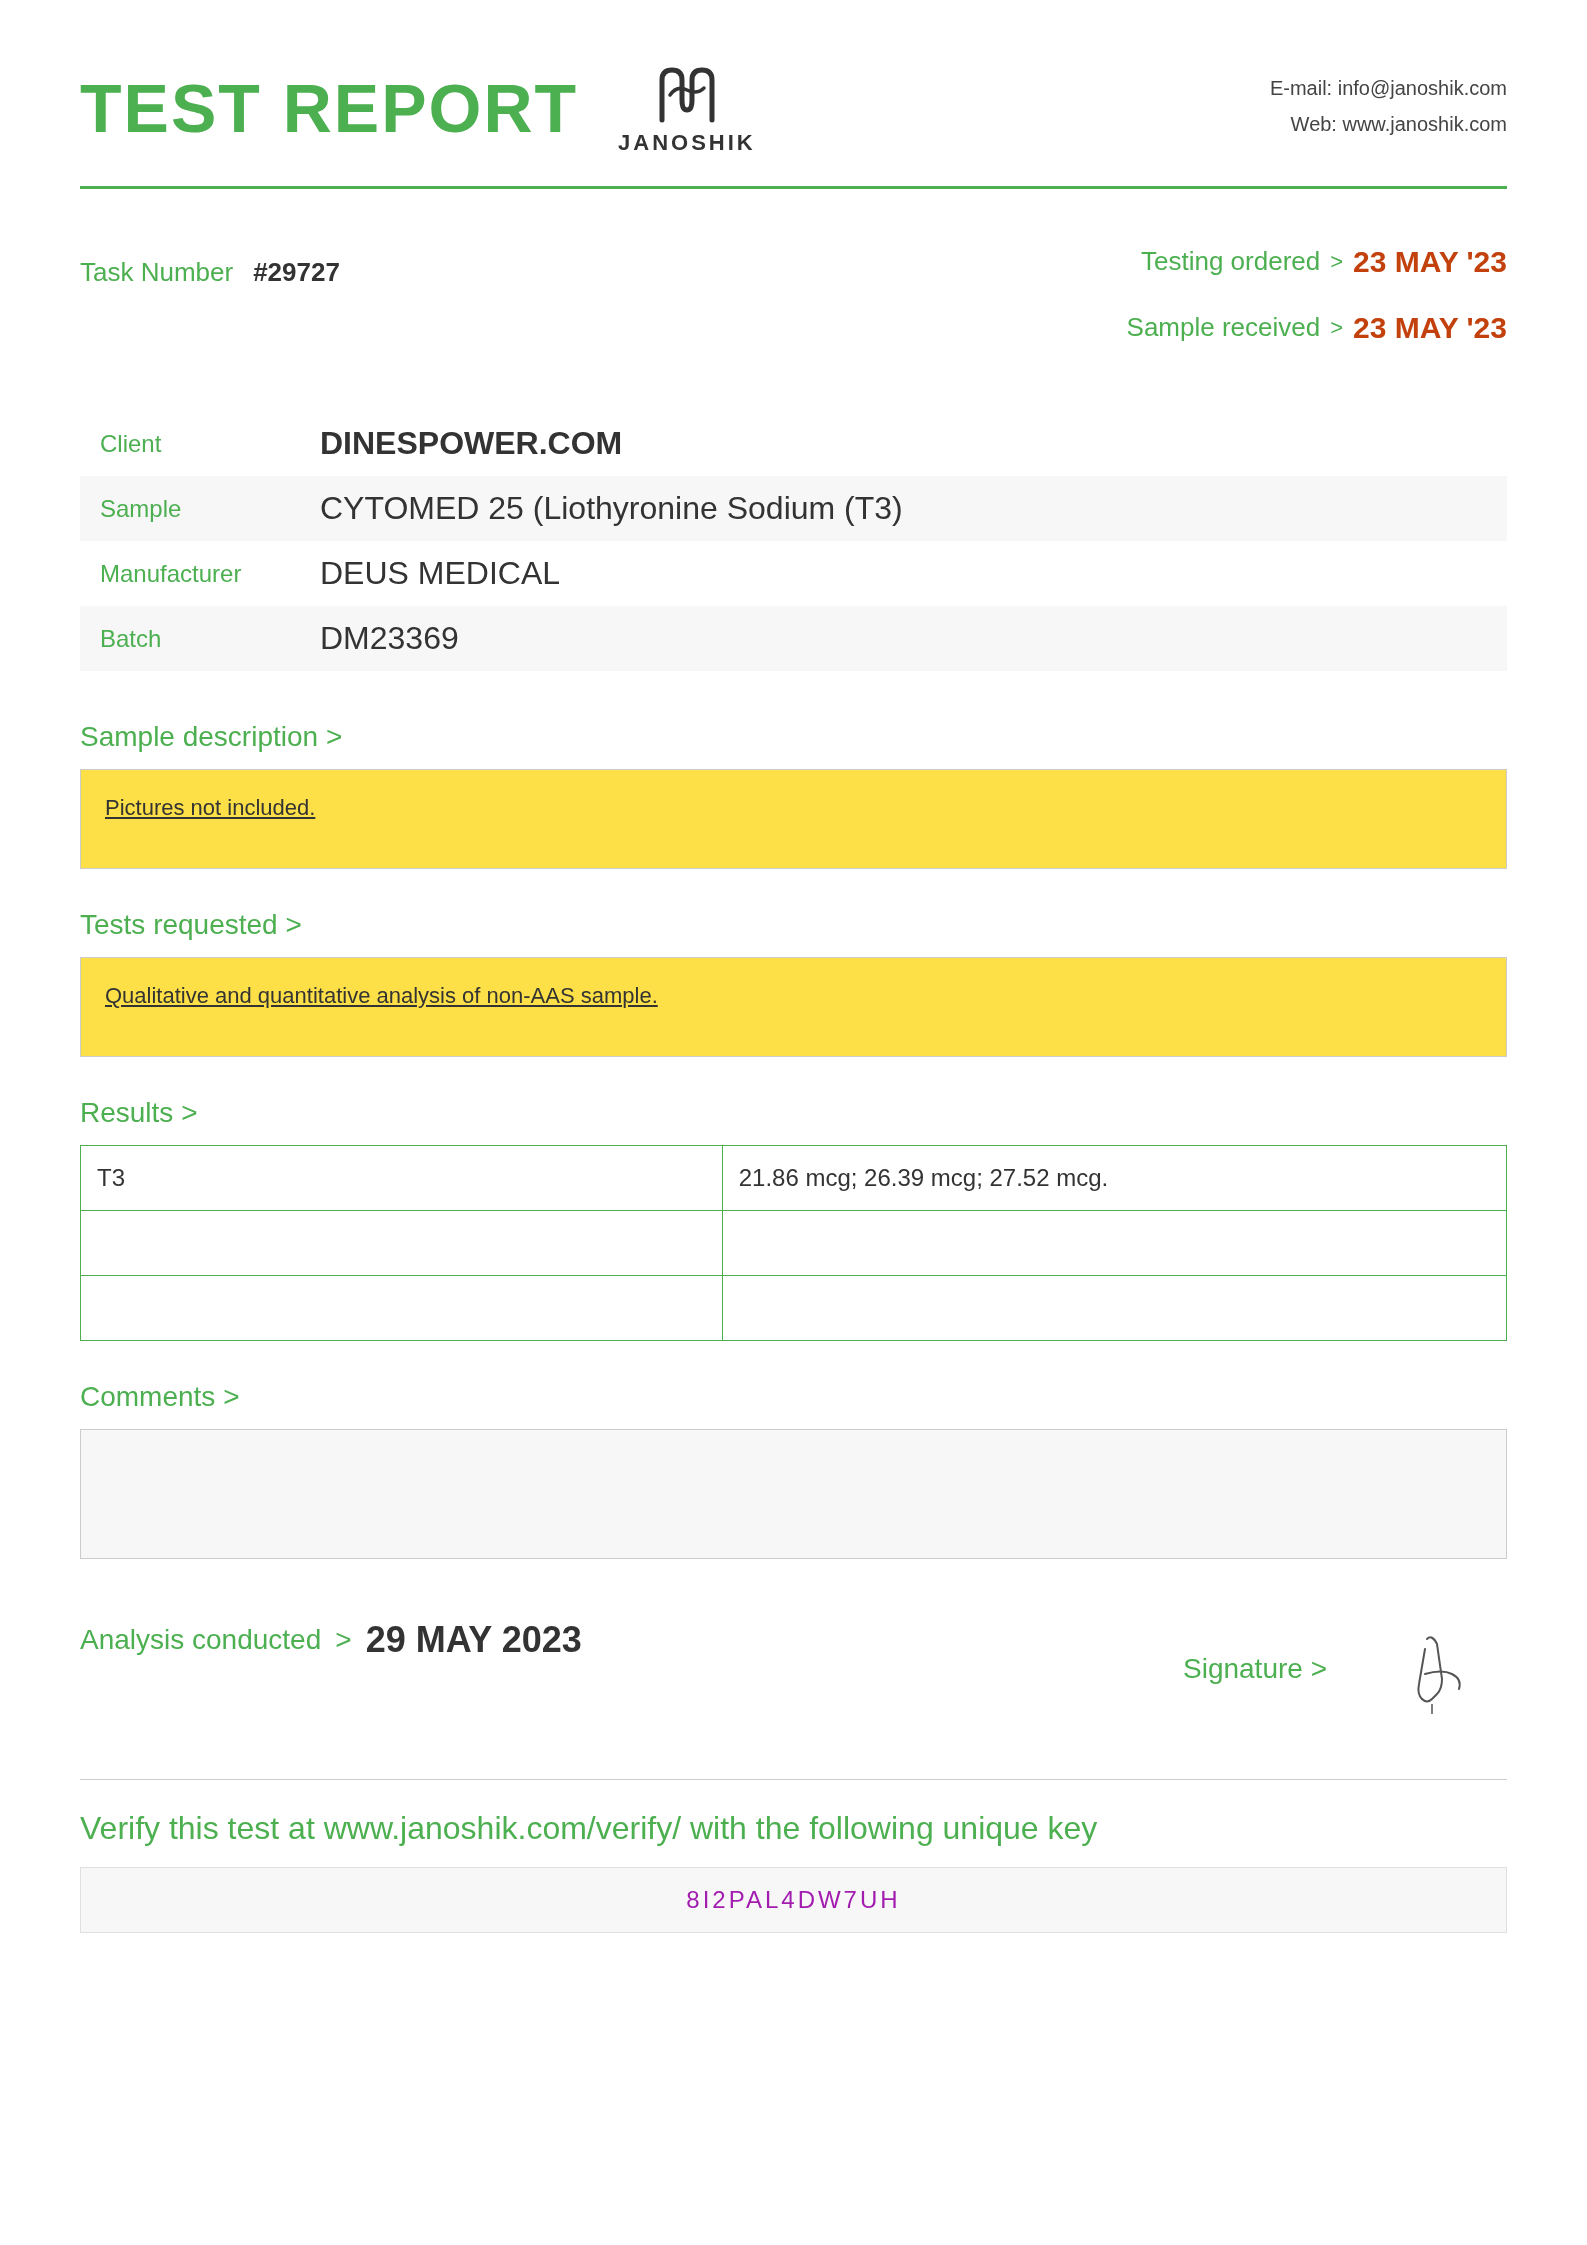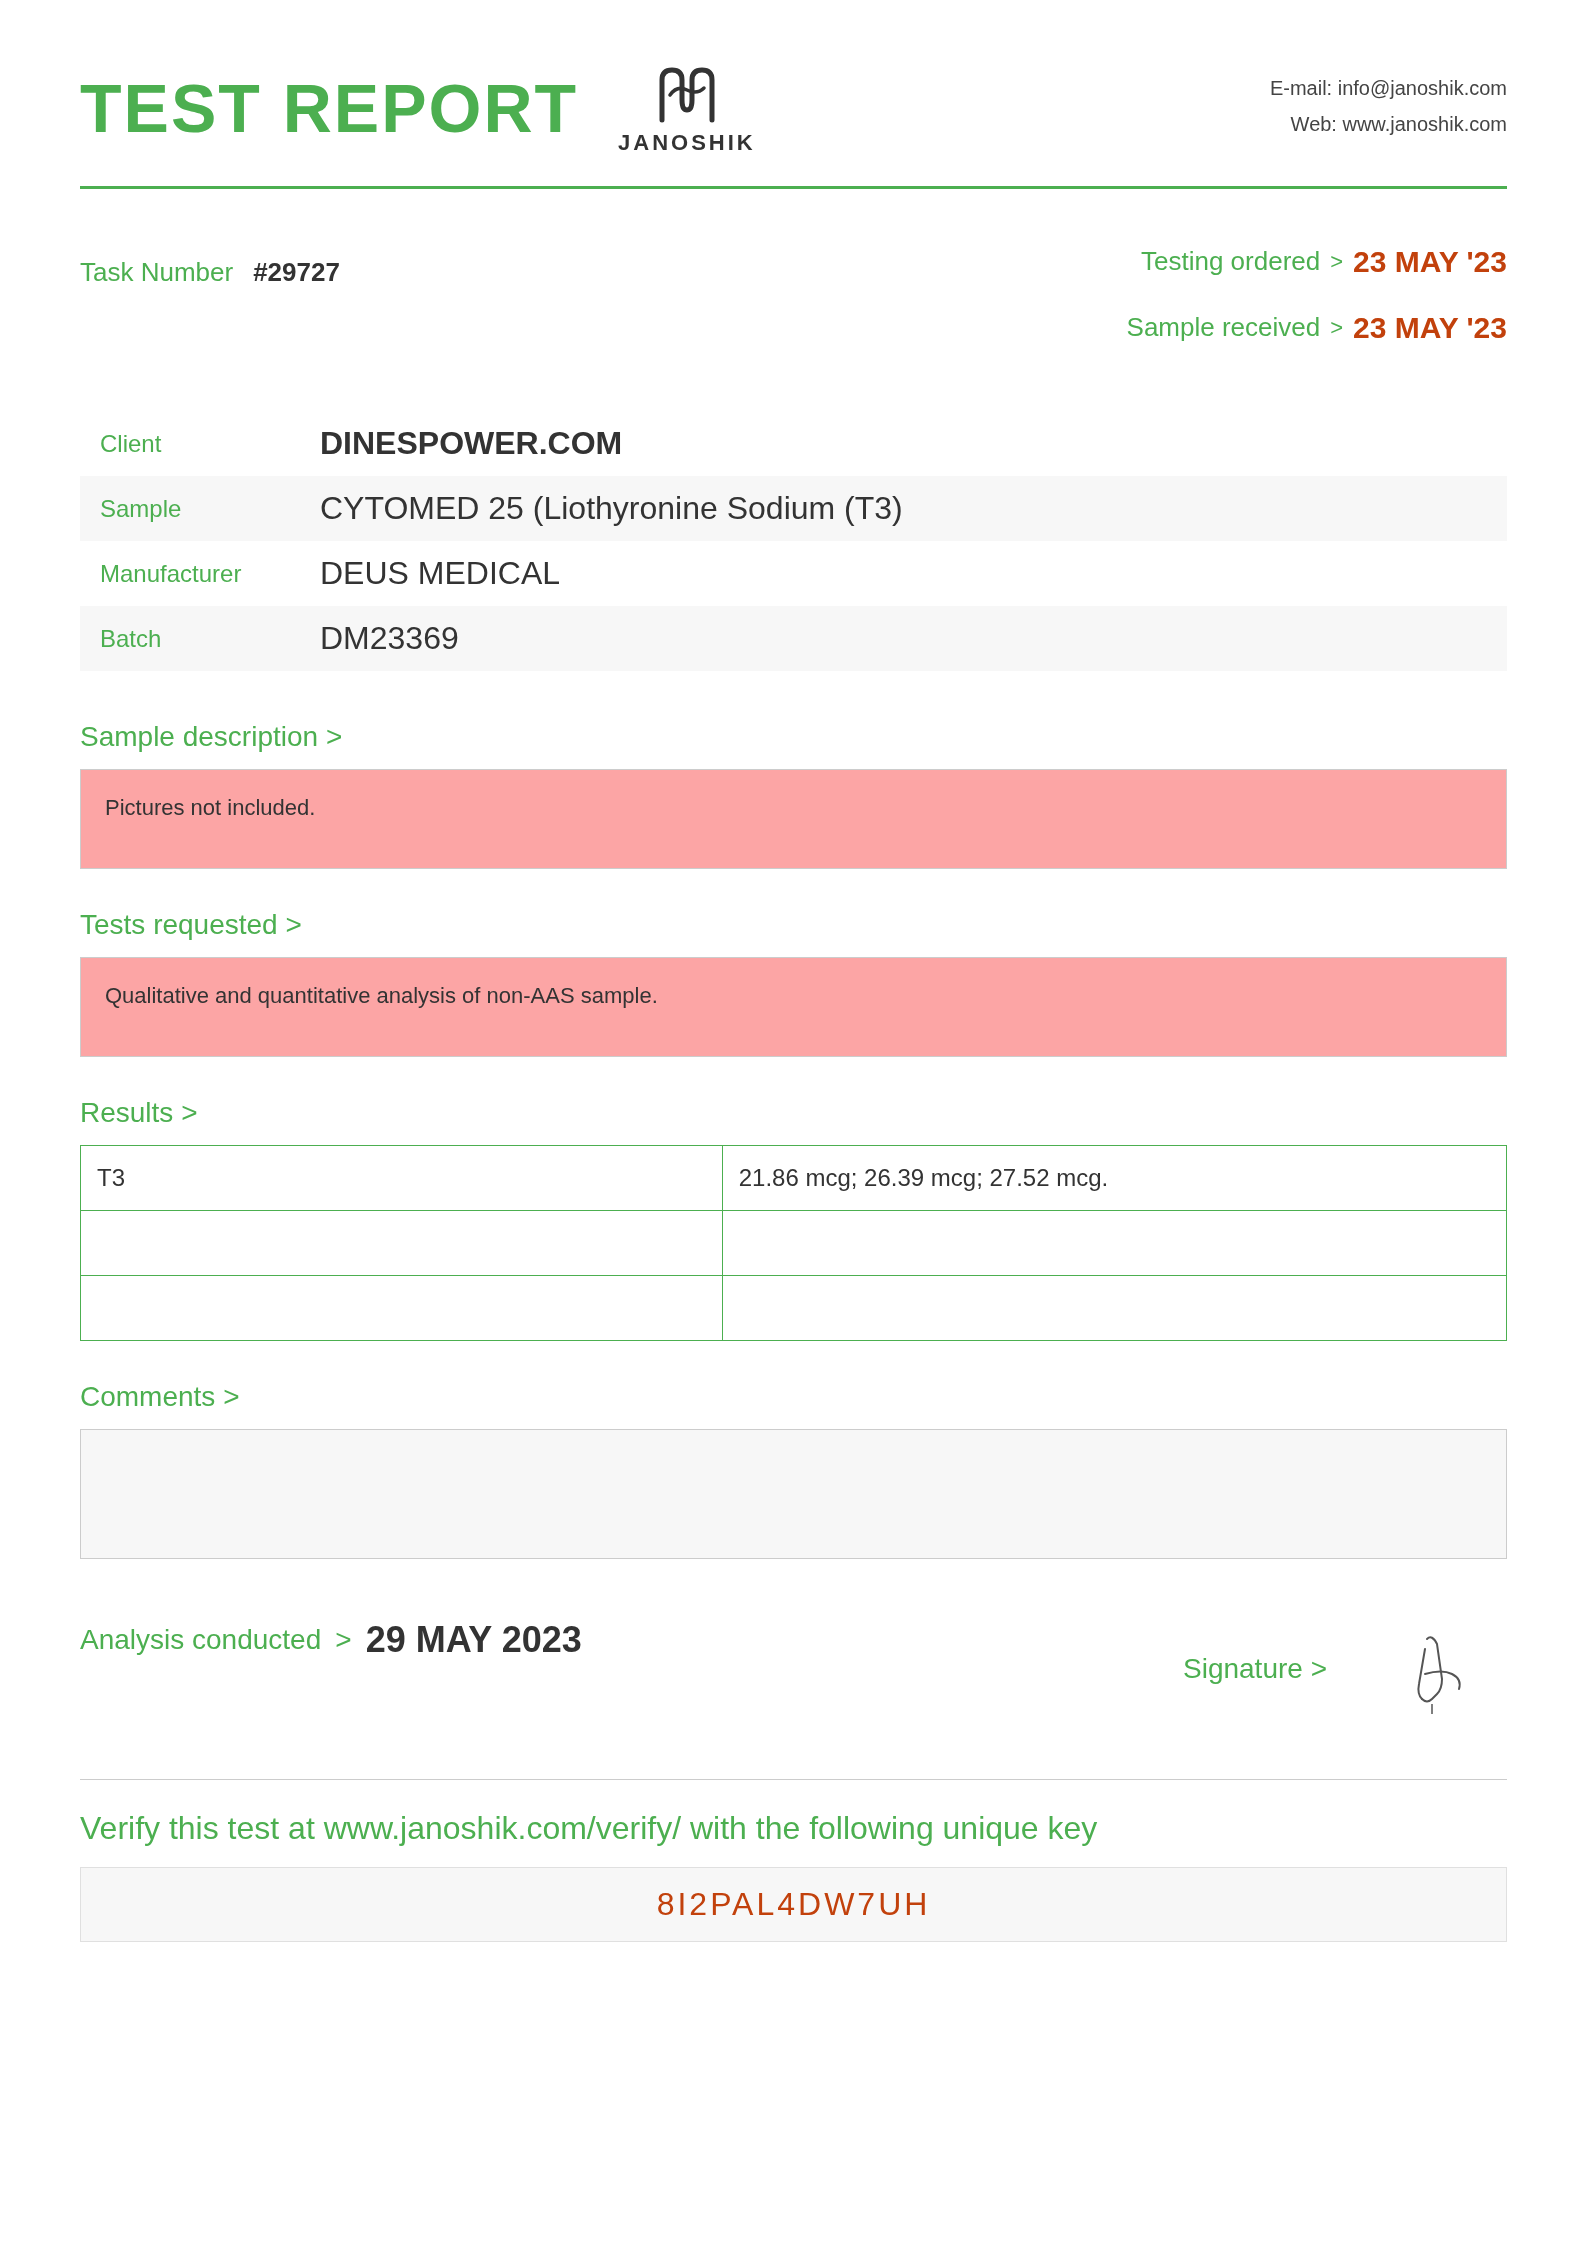--- a/index.html
+++ b/index.html
@@ -163,26 +163,27 @@
     }
 
     .section-title {
       color: #4caf50;
       font-size: 28px;
       margin-bottom: 16px;
     }
 
     .section-box {
       border: 1px solid #ccc;
-      background: #fca5a5;
+      background: #fde047;
       padding: 20px 24px;
       font-size: 22px;
       color: #333;
       min-height: 100px;
       line-height: 1.6;
+      text-decoration: underline;
     }
 
     
     .results-table {
       width: 100%;
       border-collapse: collapse;
       margin-top: 4px;
     }
 
     .results-table td {
@@ -259,23 +260,23 @@
     .verify-text {
       color: #4caf50;
       font-size: 32px;
       margin-bottom: 20px;
     }
 
     .verify-key-box {
       background: #f7f7f7;
       padding: 18px;
       text-align: center;
-      font-size: 32px;
+      font-size: 24px;
       letter-spacing: 3px;
-      color: #c2410c;
+      color: #a21caf;
       border: 1px solid #e0e0e0;
     }
   </style>
 </head>
 <body>
 
 <div class="header">
   <div class="header-left">
     <div class="title-test-report">TEST REPORT</div>
     <div class="logo-container">

